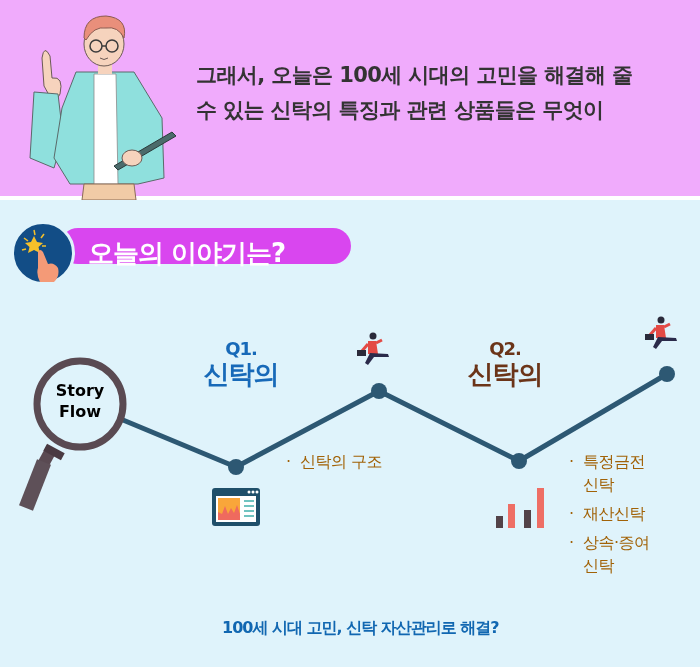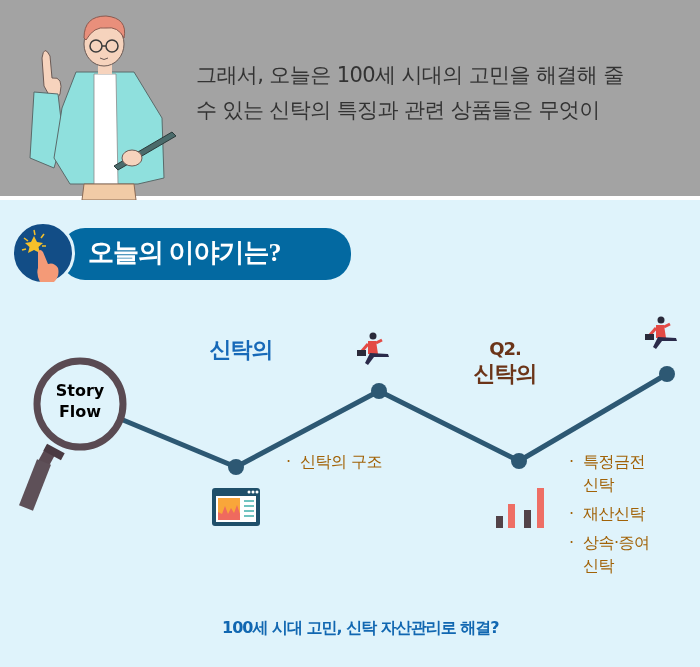--- a/index.html
+++ b/index.html
@@ -1,33 +1,33 @@
 <!DOCTYPE html>
 <html><head>
 <meta charset="utf-8">
 <style>
   html, body { margin:0; padding:0; }
   body { width:700px; height:667px; position:relative; overflow:hidden; background:#ffffff;
          font-family:"DejaVu Sans", "Liberation Sans", sans-serif; }
-  .top { position:absolute; left:0; top:0; width:700px; height:196px; background:#a3a3a3; }
+  .top { position:absolute; left:0; top:0; width:700px; height:196px; background:#f0abfc;font-weight:bold; }
   .intro { position:absolute; left:196px; top:58px; width:500px; font-size:21px; line-height:34.5px;
            color:#333333; letter-spacing:-0.6px; }
   .intro div { white-space:nowrap; }
   .bottom { position:absolute; left:0; top:200px; width:700px; height:467px; background:#dff3fb; }
   .person { position:absolute; left:14px; top:8px; width:170px; height:192px; }
   .pill-wrap { position:absolute; left:14px; top:224px; height:58px; }
-  .pill { position:absolute; left:46px; top:4px; width:291px; height:52px; border-radius:25px;
-          background:#0369a1; color:#fff; font-weight:bold; font-size:26px; line-height:50px;
-          padding-left:28px; box-sizing:border-box; letter-spacing:-1px;font-family:Liberation Serif, serif; }
+  .pill { position:absolute; left:46px; top:4px; width:291px; height:36px; border-radius:25px;
+          background:#d946ef; color:#fff; font-weight:bold; font-size:26px; line-height:50px;
+          padding-left:28px; box-sizing:border-box; letter-spacing:-1px; }
   .pill-icon { position:absolute; left:0; top:0; width:58px; height:58px; border-radius:50%;
                background:#124d86; border:3px solid #dff3fb; box-sizing:content-box; margin:-3px; }
   .flow-svg { position:absolute; left:0; top:0; }
   .q { position:absolute; text-align:center; font-weight:bold; letter-spacing:-1px; }
   .q .num { font-size:18px; line-height:24px; }
-  .q .title { font-size:22px; line-height:26px; }
+  .q .title { font-size:26px; line-height:26px; }
   .q1 { left:196px; top:337px; width:90px; color:#1769b8; }
   .q2 { left:460px; top:337px; width:90px; color:#6b3418; }
   .bullets { position:absolute; font-size:16px; line-height:25px; color:#a16207; letter-spacing:-0.5px; }
   .bullets .b { position:relative; padding-left:14px; white-space:nowrap; }
   .bullets .b::before { content:"·"; position:absolute; left:0; top:0; }
   .bl1 { left:286px; top:449px; }
   .bl2 { left:569px; top:450px; line-height:23px; }
   .bl2 .b { margin-bottom:6px; }
   .tagline { position:absolute; left:222px; top:618px; font-size:16px; font-weight:bold; color:#1167b1;
              letter-spacing:-1px; white-space:nowrap; }
@@ -149,20 +149,21 @@
     <path d="M14 21 L32 22 L33 25 L18 25 L12 33 L9 31 Z" fill="#2a2a4a"></path>
   </g>
 </svg>
 
 <div class="story-text">
   <div>Story</div>
   <div>Flow</div>
 </div>
 
 <div class="q q1">
+  <div class="num">Q1.</div>
   <div class="title">신탁의</div>
 </div>
 
 <div class="q q2">
   <div class="num">Q2.</div>
   <div class="title">신탁의</div>
 </div>
 
 <div class="bullets bl1">
   <div class="b">신탁의 구조</div>

